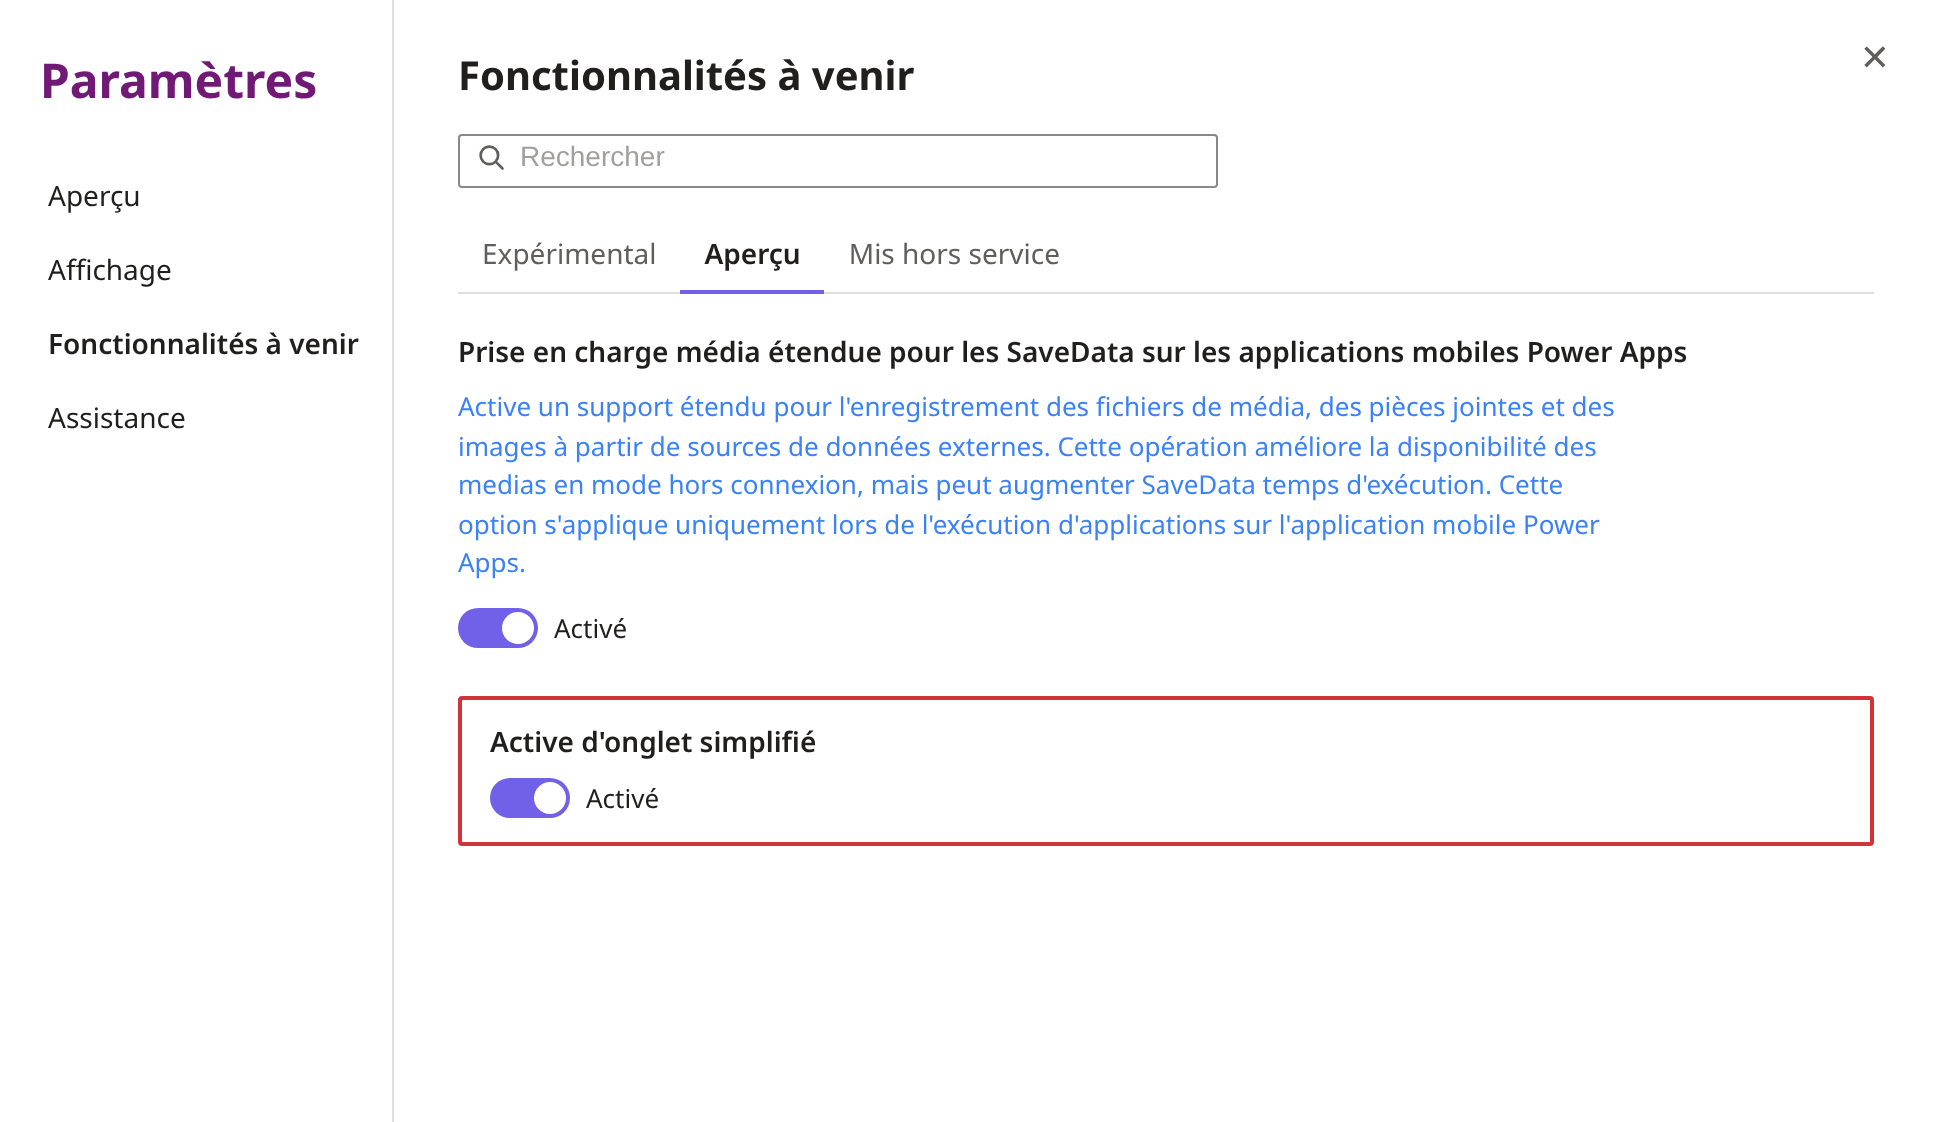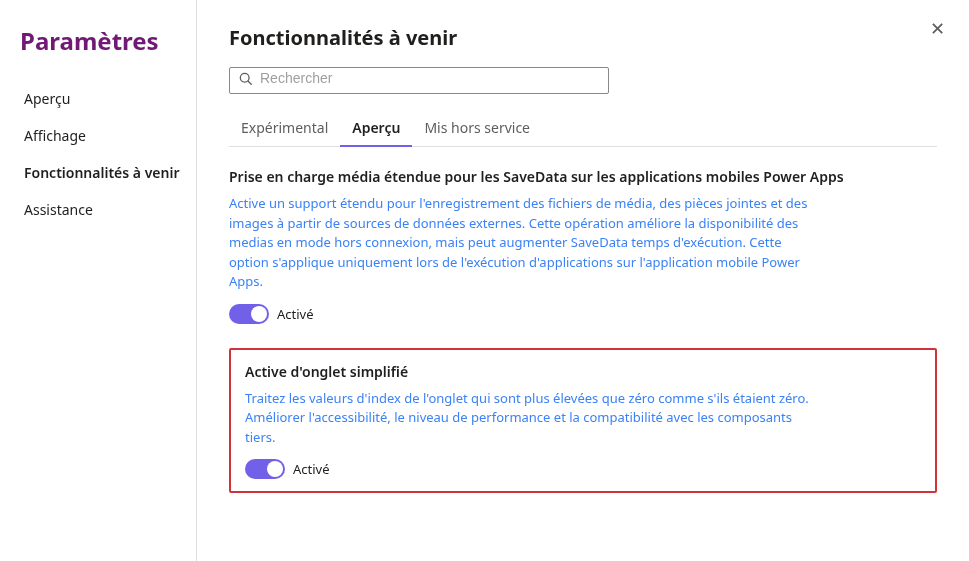--- a/index.html
+++ b/index.html
@@ -232,21 +232,20 @@
         <div class="toggle-track">
           <div class="toggle-thumb"></div>
         </div>
       </label>
       <span class="toggle-label">Activé</span>
     </div>
   </div>
 
   <div class="feature-section highlighted">
     <div class="feature-title">Active d'onglet simplifié</div>
-    <div class="feature-desc">Traitez les valeurs d'index de l'onglet qui sont plus élevées que zéro comme s'ils étaient zéro. Améliorer l'accessibilité, le niveau de performance et la compatibilité avec les composants tiers.</div>
     <div class="toggle-row">
       <label class="toggle">
 
         <div class="toggle-track">
           <div class="toggle-thumb"></div>
         </div>
       </label>
       <span class="toggle-label">Activé</span>
     </div>
   </div>

